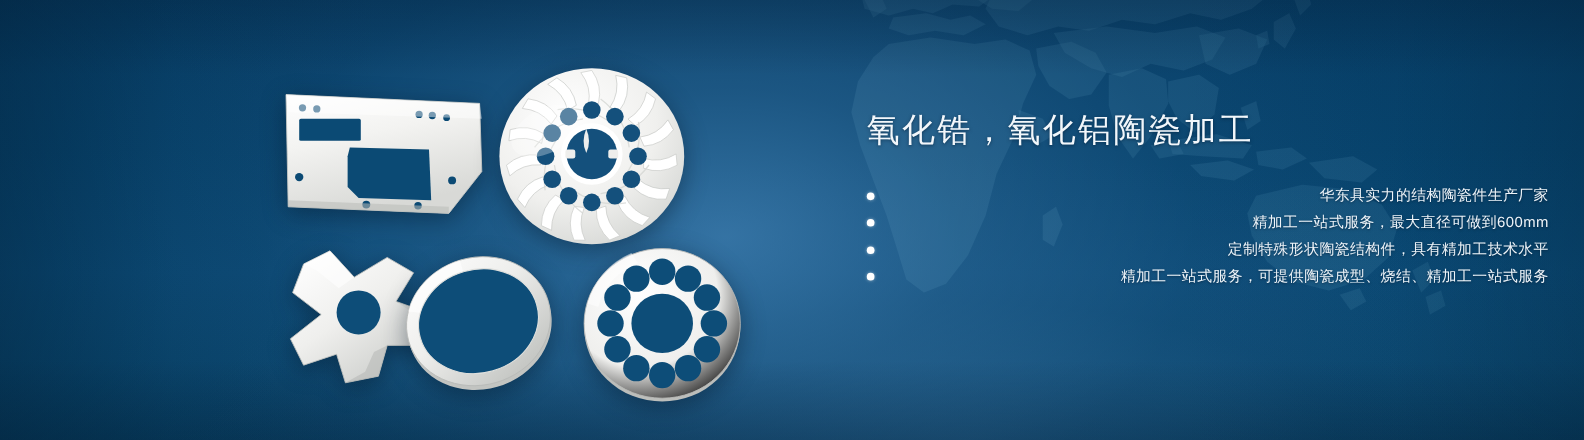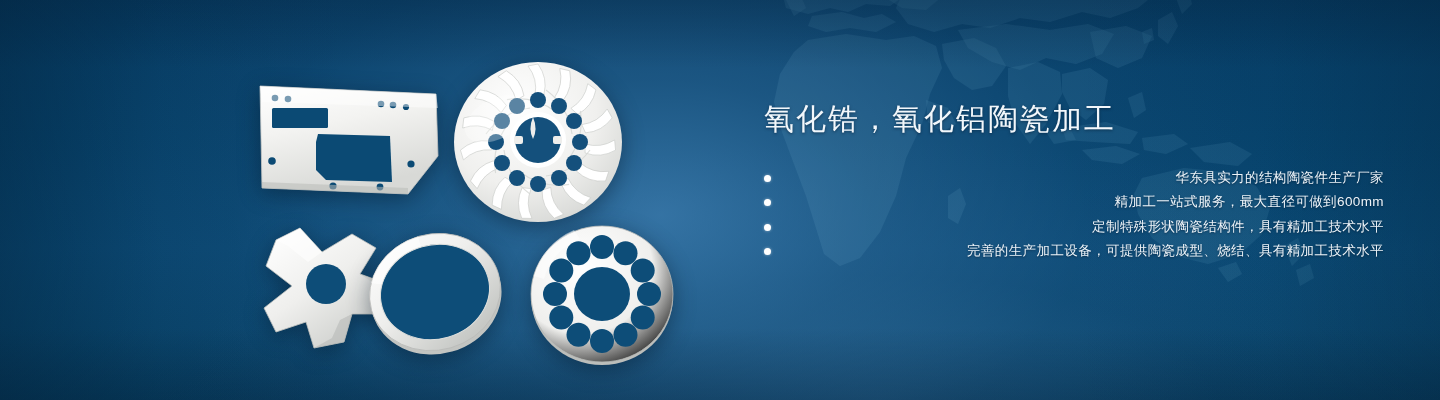--- a/index.html
+++ b/index.html
@@ -47,21 +47,21 @@
   .worldmap {
     position:absolute; top:-18px; right:-10px;
     width:760px; height:330px;
     opacity:0.30;
     mix-blend-mode:screen;
   }
   .worldmap svg { width:100%; height:100%; display:block; }
 
   
   .text-block {
-    position:absolute; left:764px; top:100px;
+    position:absolute; left:788px; top:100px;
     width:620px;
   }
   .headline {
     font-size:30px;
     letter-spacing:2px;
     color:#f2f7fb;
     font-weight:400;
     line-height:1.25;
     text-shadow:0 1px 3px rgba(0,20,40,0.55);
     white-space:nowrap;
@@ -353,18 +353,18 @@
       <li>
         <span class="dot"></span>
         <span>精加工一站式服务，最大直径可做到600mm</span>
       </li>
       <li>
         <span class="dot"></span>
         <span>定制特殊形状陶瓷结构件，具有精加工技术水平</span>
       </li>
       <li>
         <span class="dot"></span>
-        <span>完善的生产加工设备，可提供陶瓷成型、烧结、具有精加工技术水平</span>
+        <span>精加工一站式服务，可提供陶瓷成型、烧结、精加工一站式服务</span>
       </li>
     </ul>
   </div>
 
 </div>
 
 </body></html>

